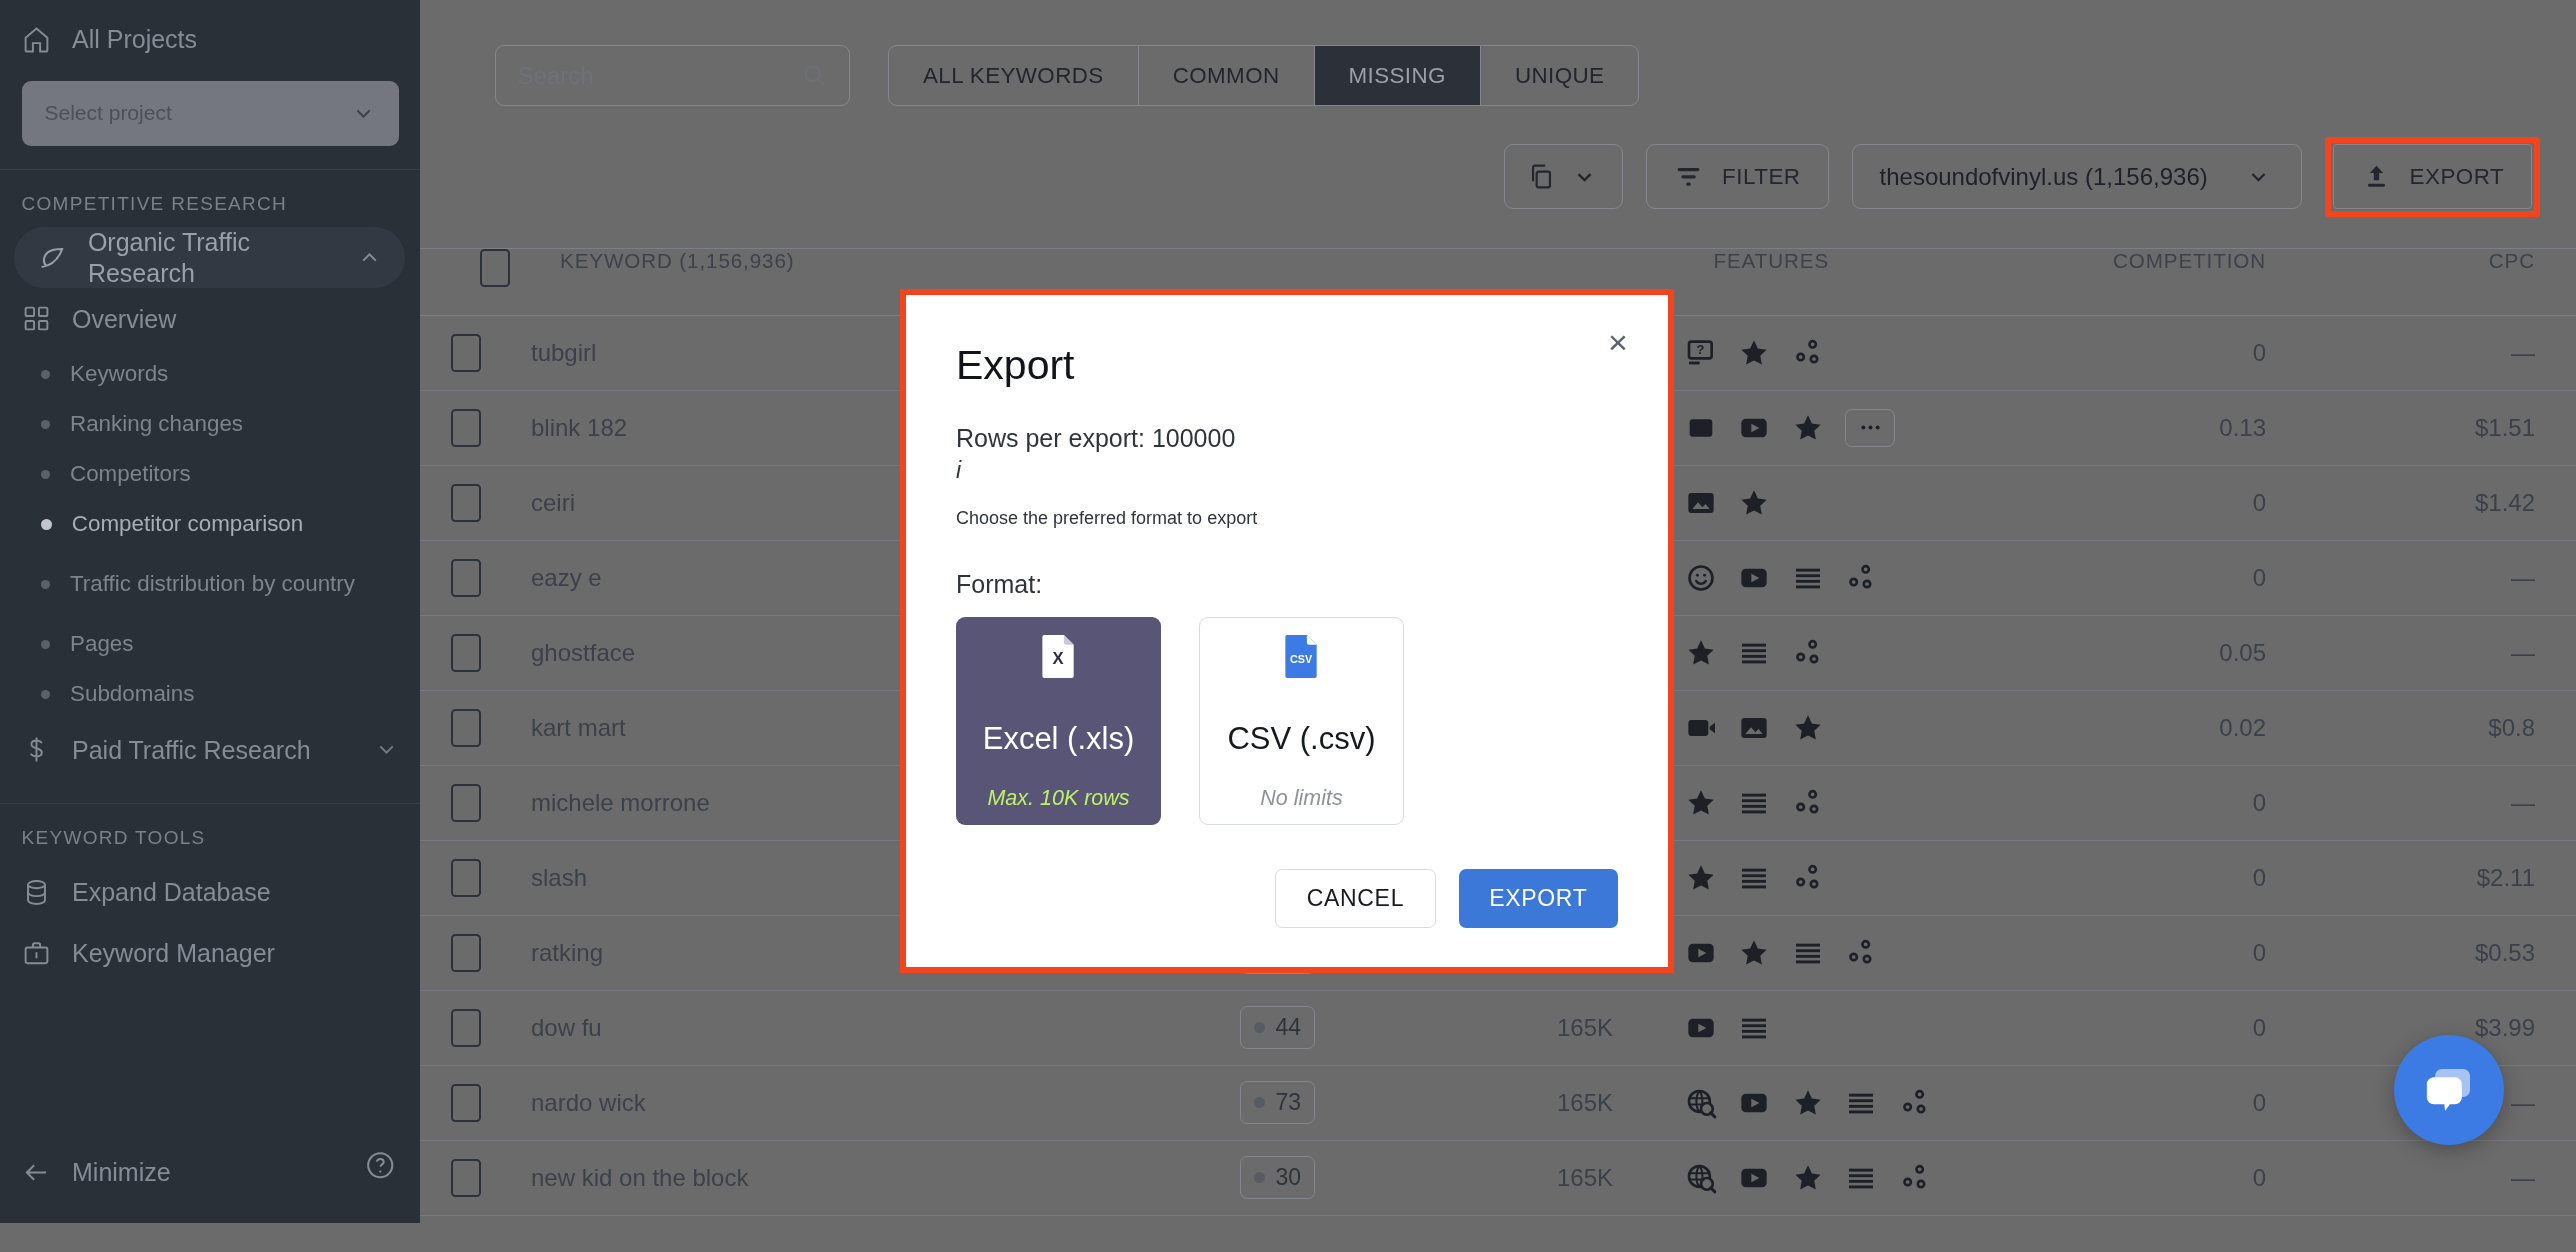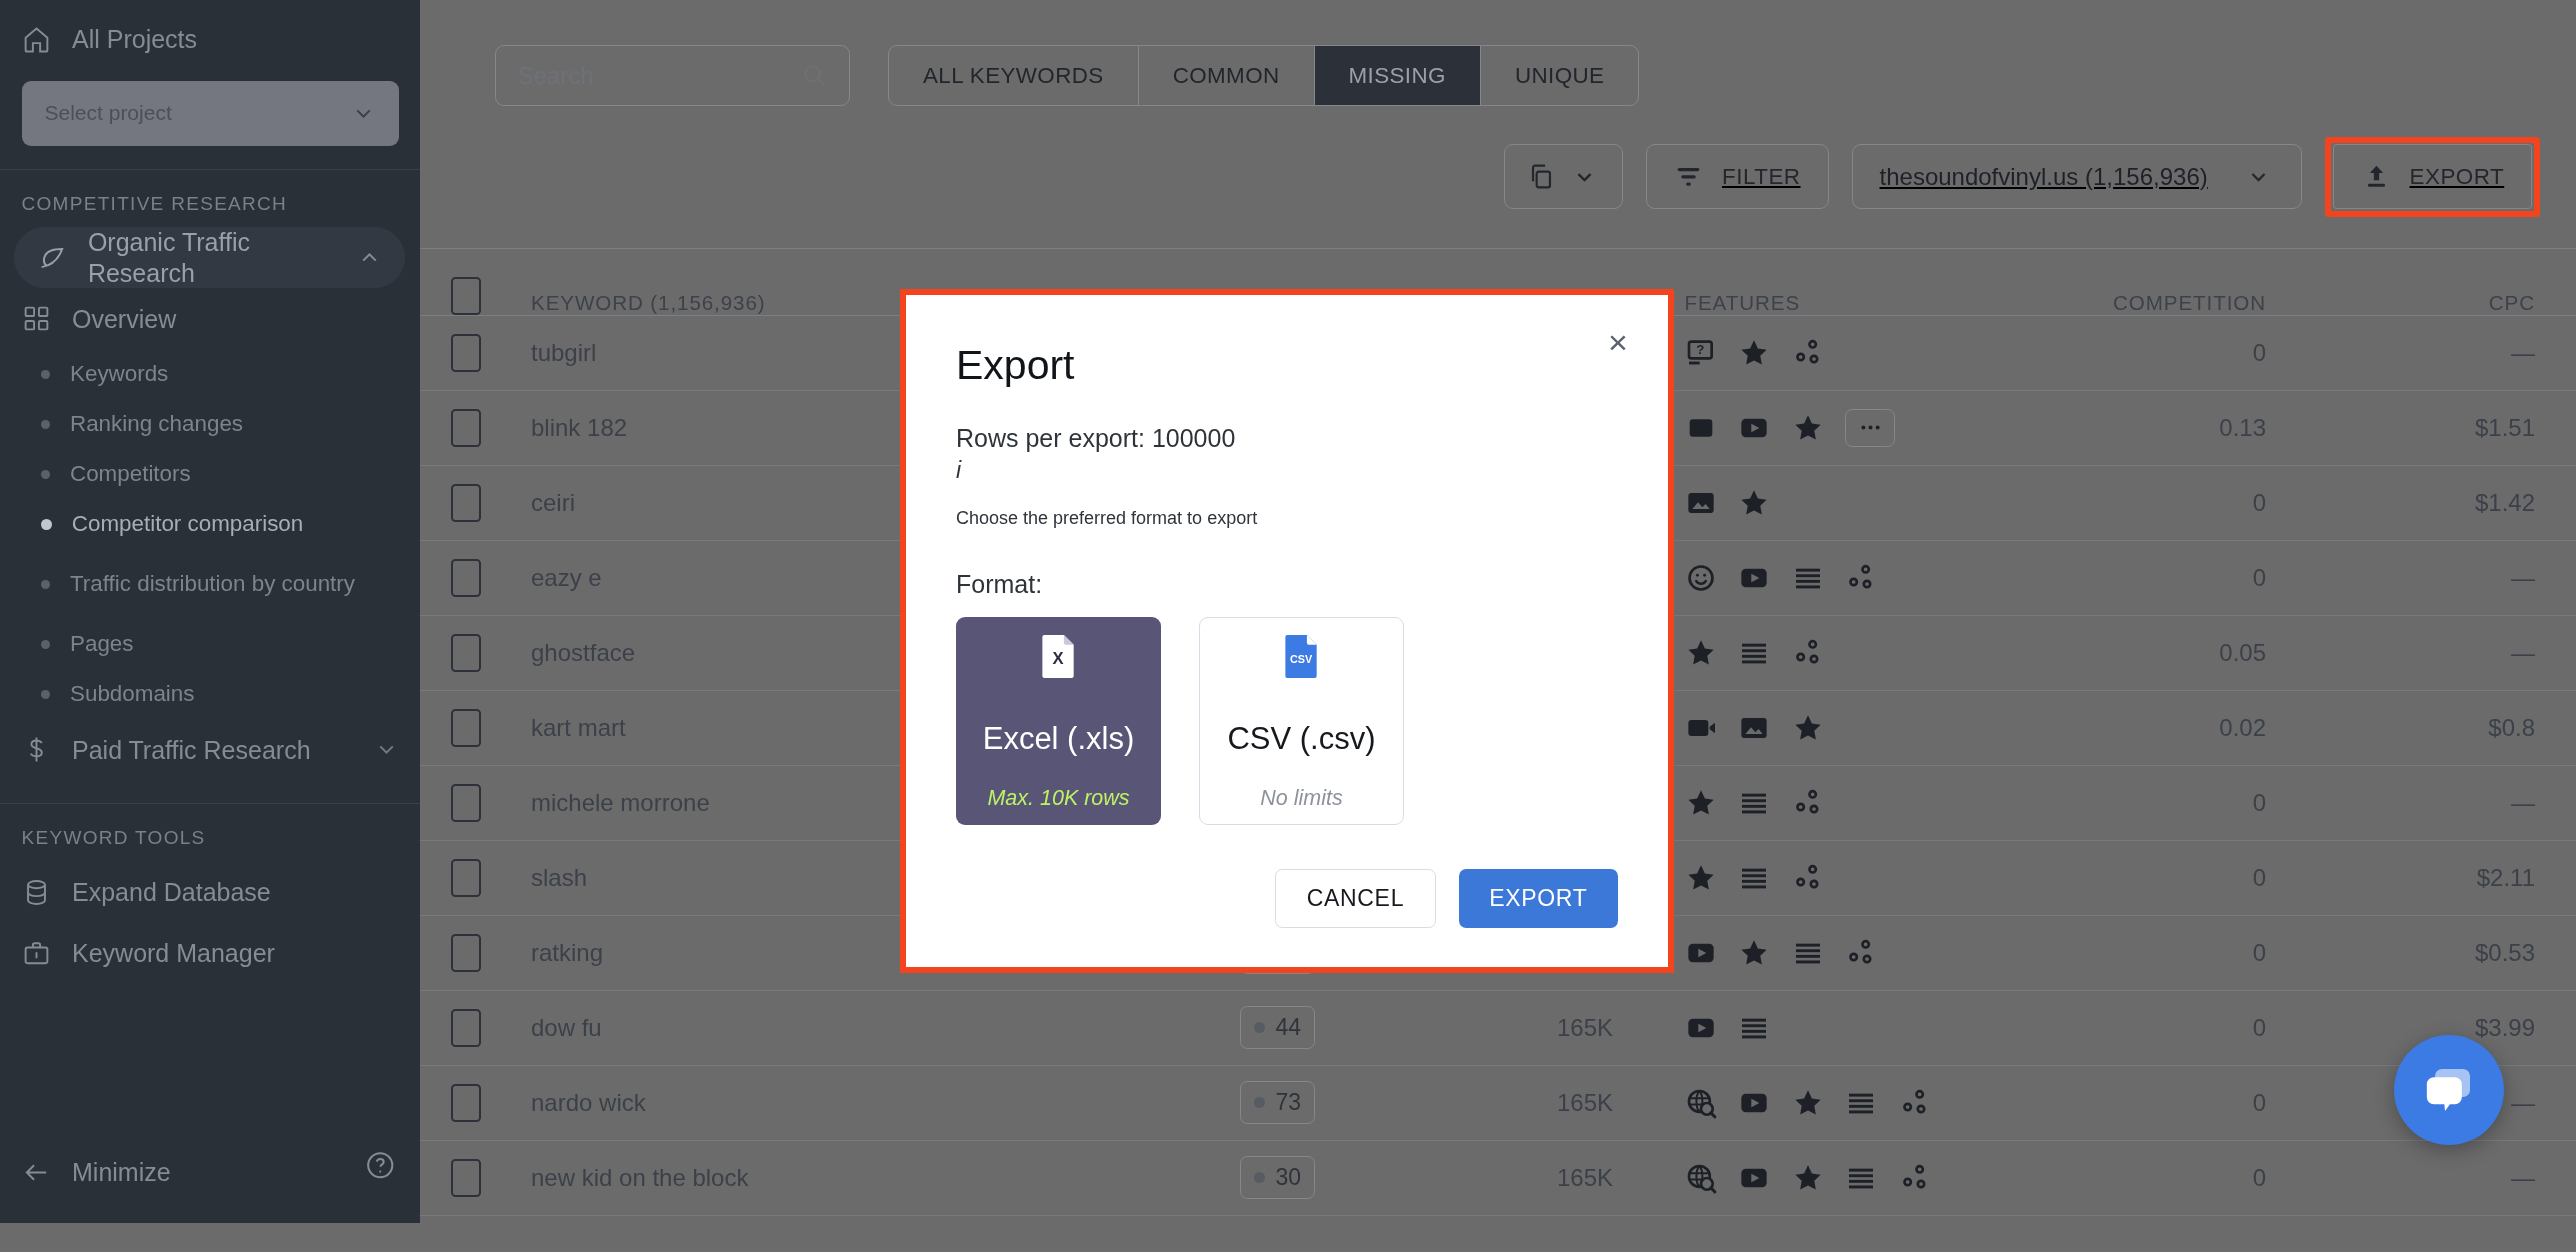--- a/index.html
+++ b/index.html
@@ -115,21 +115,20 @@
     border-right: 0.9px solid #84878c;
     white-space: nowrap;
   }
   .tab:last-child { border-right: none; }
   .tab.active { background: #2c3139; color: #9aa0a8; }
 
   .filterbar {
     display: flex; align-items: center; justify-content: flex-end;
     gap: 23px;
     padding: 30.5px 36px 0 0;
-    text-decoration: underline;
   }
   .pill {
     height: 65px;
     border: 0.9px solid #84878c;
     border-radius: 9px;
     display: flex; align-items: center; gap: 18px;
     padding: 0 27px;
     font-size: 22.4px; letter-spacing: 0.5px;
     color: #23272d;
   }
@@ -140,26 +139,27 @@
   .export-wrap {
     border: 6.3px solid #f4441e;
     border-radius: 3.6px;
     padding: 1.8px;
   }
   .export-pill { border-radius: 3.6px; }
 
   
   .table { margin-top: 30.5px; width: 100%; }
   .thead {
-    display: flex; align-items: flex-end;
+    display: flex; align-items: flex-start;
     height: 68px;
     border-top: 0.9px solid #7c7f85;
     border-bottom: 0.9px solid #7c7f85;
     font-size: 20.6px; letter-spacing: 0.9px;
     color: #3d424a;
+    padding-left: 29px;
   }
   .trow {
     display: flex; align-items: center;
     height: 75px;
     border-bottom: 0.9px solid #767a80;
     font-size: 24px;
     color: #3c4149;
   }
   .c-check { width: 86px; display: flex; align-items: center; justify-content: flex-end; padding-right: 25px; }
   .cbx { width: 30.5px; height: 38px; border: 2.7px solid #2d3139; border-radius: 4.5px; }

